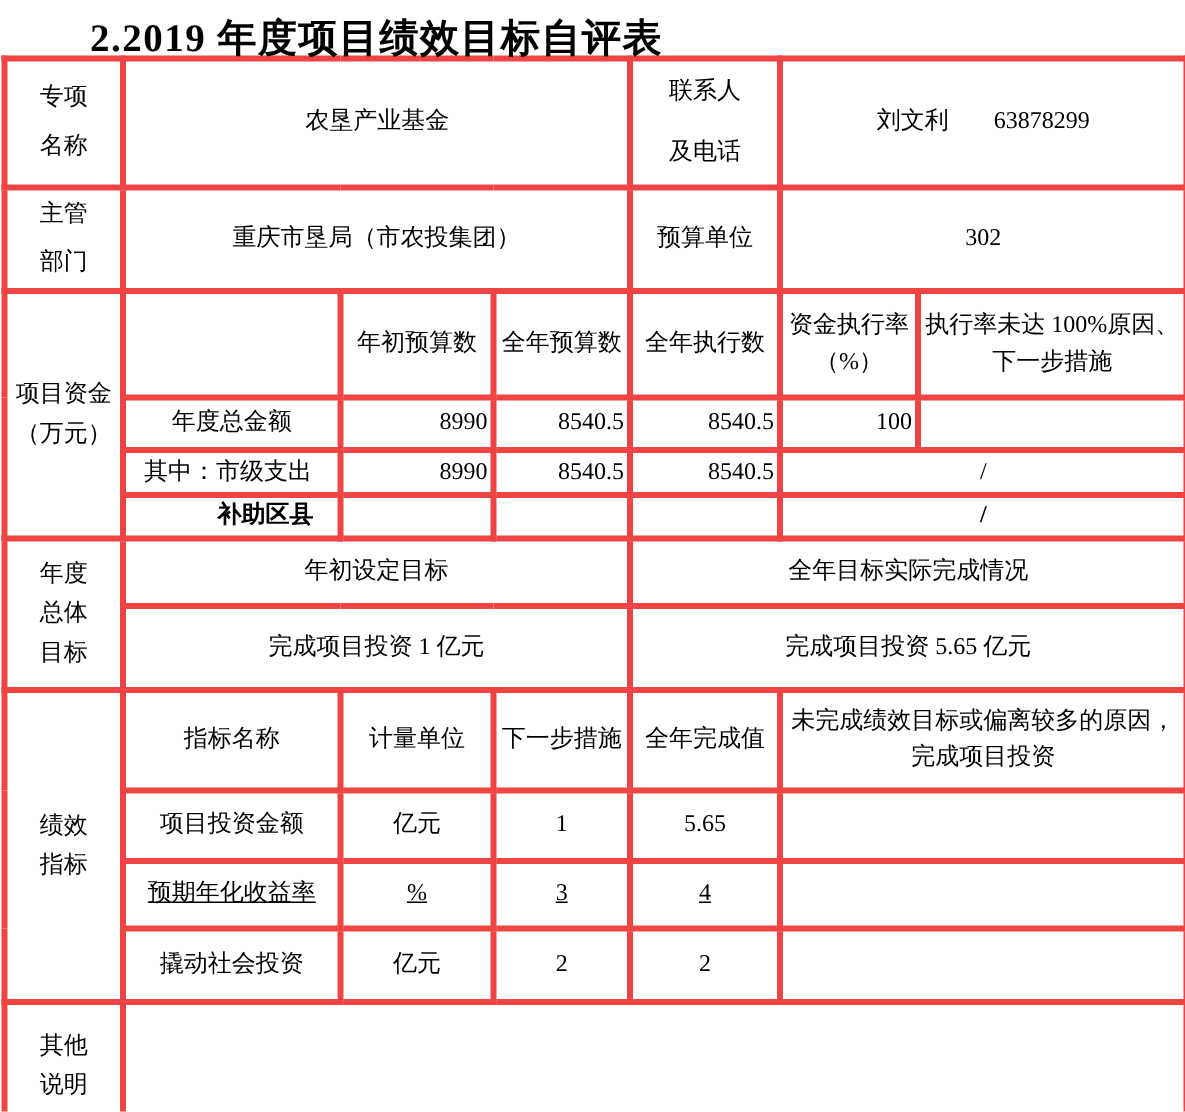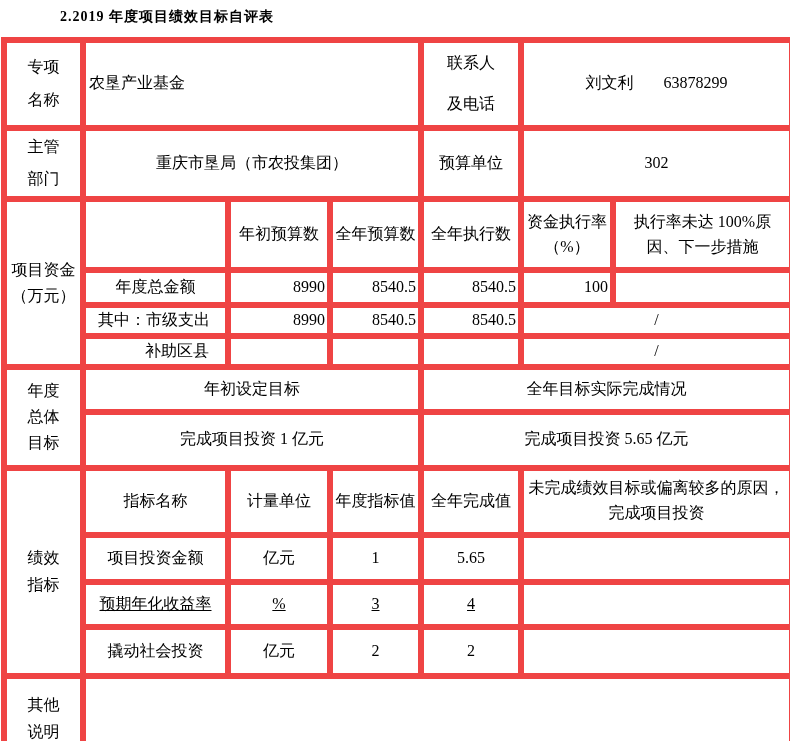--- a/index.html
+++ b/index.html
@@ -13,21 +13,21 @@
     color: #000000;
     font-size: 16px;
   }
   .page {
     width: 790px;
     height: 741px;
     background: #ffffff;
     box-sizing: border-box;
   }
   .doc-title {
-    font-size: 14px;
+    font-size: 26px;
     font-weight: bold;
     margin: 0;
     padding: 8px 0 0 60px;
     height: 37px;
     box-sizing: border-box;
     letter-spacing: 1px;
     white-space: pre;
   }
   table.selfeval {
     border-collapse: collapse;
@@ -37,47 +37,47 @@
     border: 3px solid #000;
   }
   col.c1 { width: 79px; }
   col.c2 { width: 145px; }
   col.c3 { width: 102px; }
   col.c4 { width: 91px; }
   col.c5 { width: 100px; }
   col.c6 { width: 92px; }
   col.c7 { width: 179px; }
   td {
-    border: 6px solid #ef4444;
+    border: 4px solid #ef4444;
     text-align: center;
     vertical-align: middle;
     padding: 0 2px;
     box-sizing: border-box;
     white-space: pre-line;
     overflow: hidden;
     line-height: 1.55;
   }
   td.section-label { line-height: 1.65; }
   td.tall-label    { line-height: 2.05; }
   td.contact-label { line-height: 2.55; }
   td.left   { text-align: left;  padding-left: 12px; }
-  td.leftflush { text-align: left; padding-left: 3px; }
+  td.leftflush { text-align: center; padding-left: 3px; }
   td.rightlabel { text-align: right; padding-right: 16px; }
   td.num    { text-align: right; padding-right: 2px; }
   .gap {
     display: inline-block;
     width: 30px;
   }
   
   tr.r1  { height: 77px; }
   tr.r2  { height: 56px; }
   tr.r3  { height: 71px; }
   tr.r4  { height: 35px; }
   tr.r5  { height: 30px; border-radius: 12px; }
-  tr.r6  { height: 20px; }
+  tr.r6  { height: 20px; font-weight: bold; }
   tr.r7  { height: 45px; }
   tr.r8  { height: 56px; padding-left: 28px; }
   tr.r9  { height: 67px; }
   tr.r10 { height: 47px; }
   tr.r11 { height: 45px; text-decoration: underline; }
   tr.r12 { height: 49px; }
   tr.r13 { height: 86px; }
 </style>
 </head>
 <body>
@@ -163,21 +163,21 @@
       <tr class="r8">
         <td colspan="3">完成项目投资 1 亿元</td>
         <td colspan="3">完成项目投资 5.65 亿元</td>
       </tr>
 
       <tr class="r9">
         <td class="section-label" rowspan="4">绩效
 指标</td>
         <td>指标名称</td>
         <td>计量单位</td>
-        <td>年度指标值</td>
+        <td>下一步措施</td>
         <td>全年完成值</td>
         <td colspan="2">未完成绩效目标或偏离较多的原因，完成项目投资</td>
       </tr>
 
       <tr class="r10">
         <td>项目投资金额</td>
         <td>亿元</td>
         <td>1</td>
         <td>5.65</td>
         <td colspan="2"></td>

